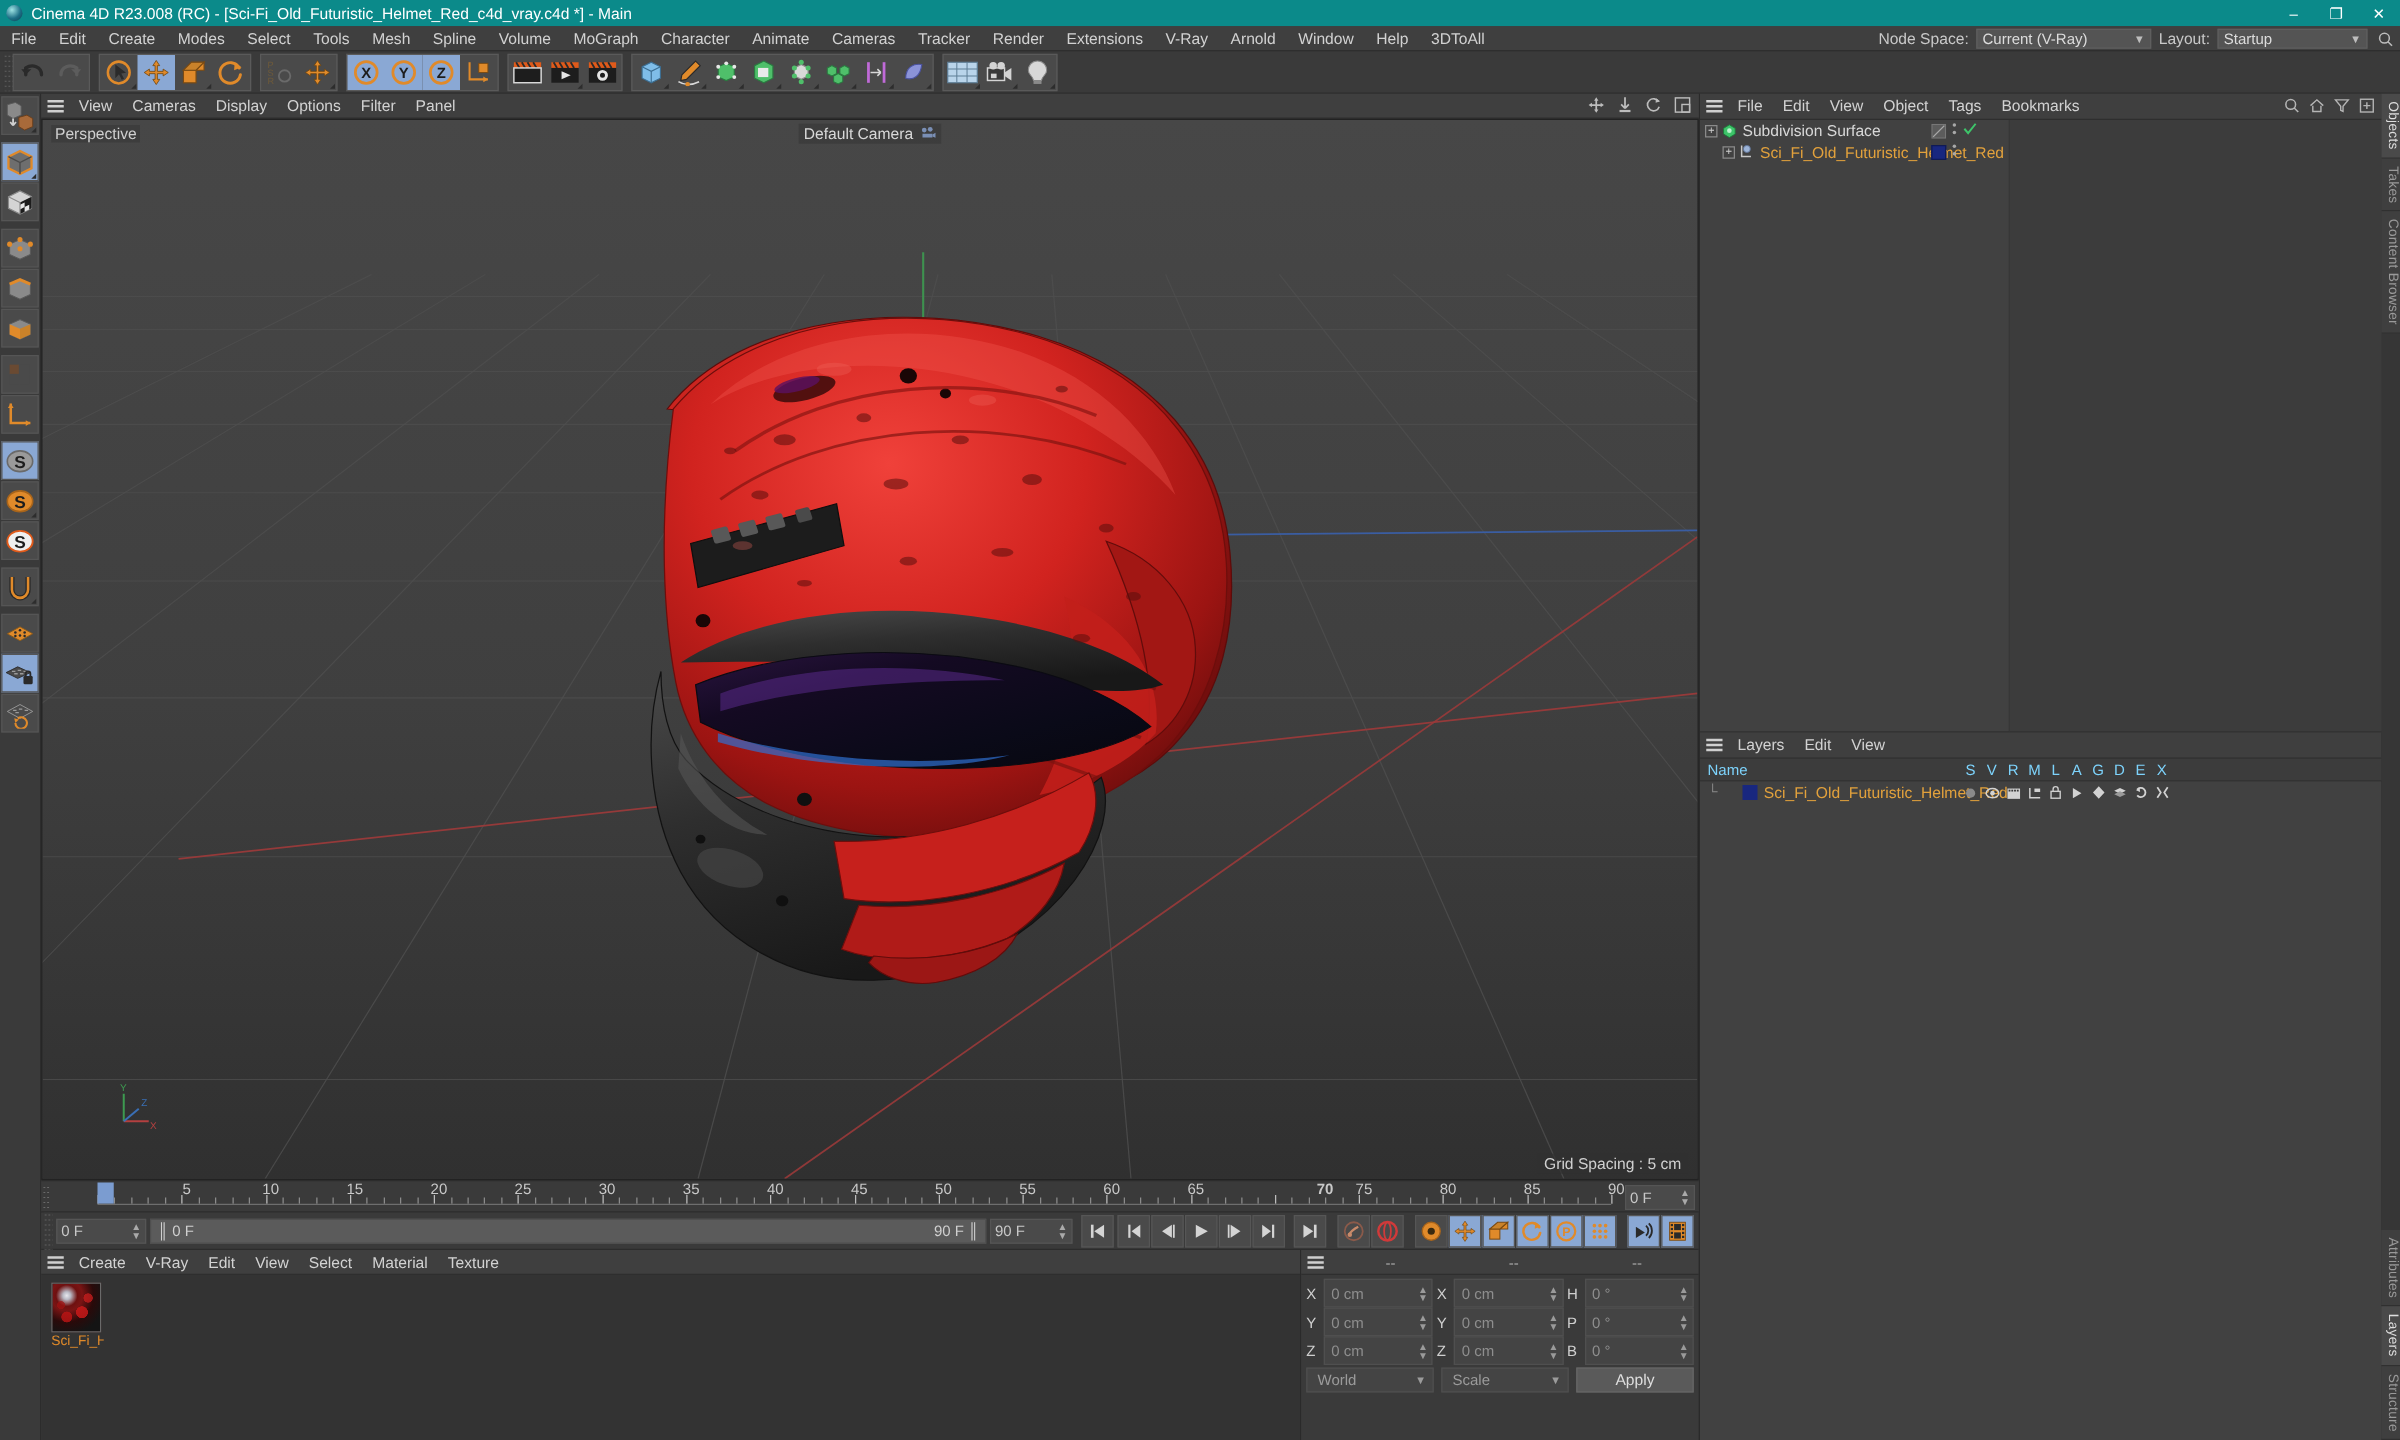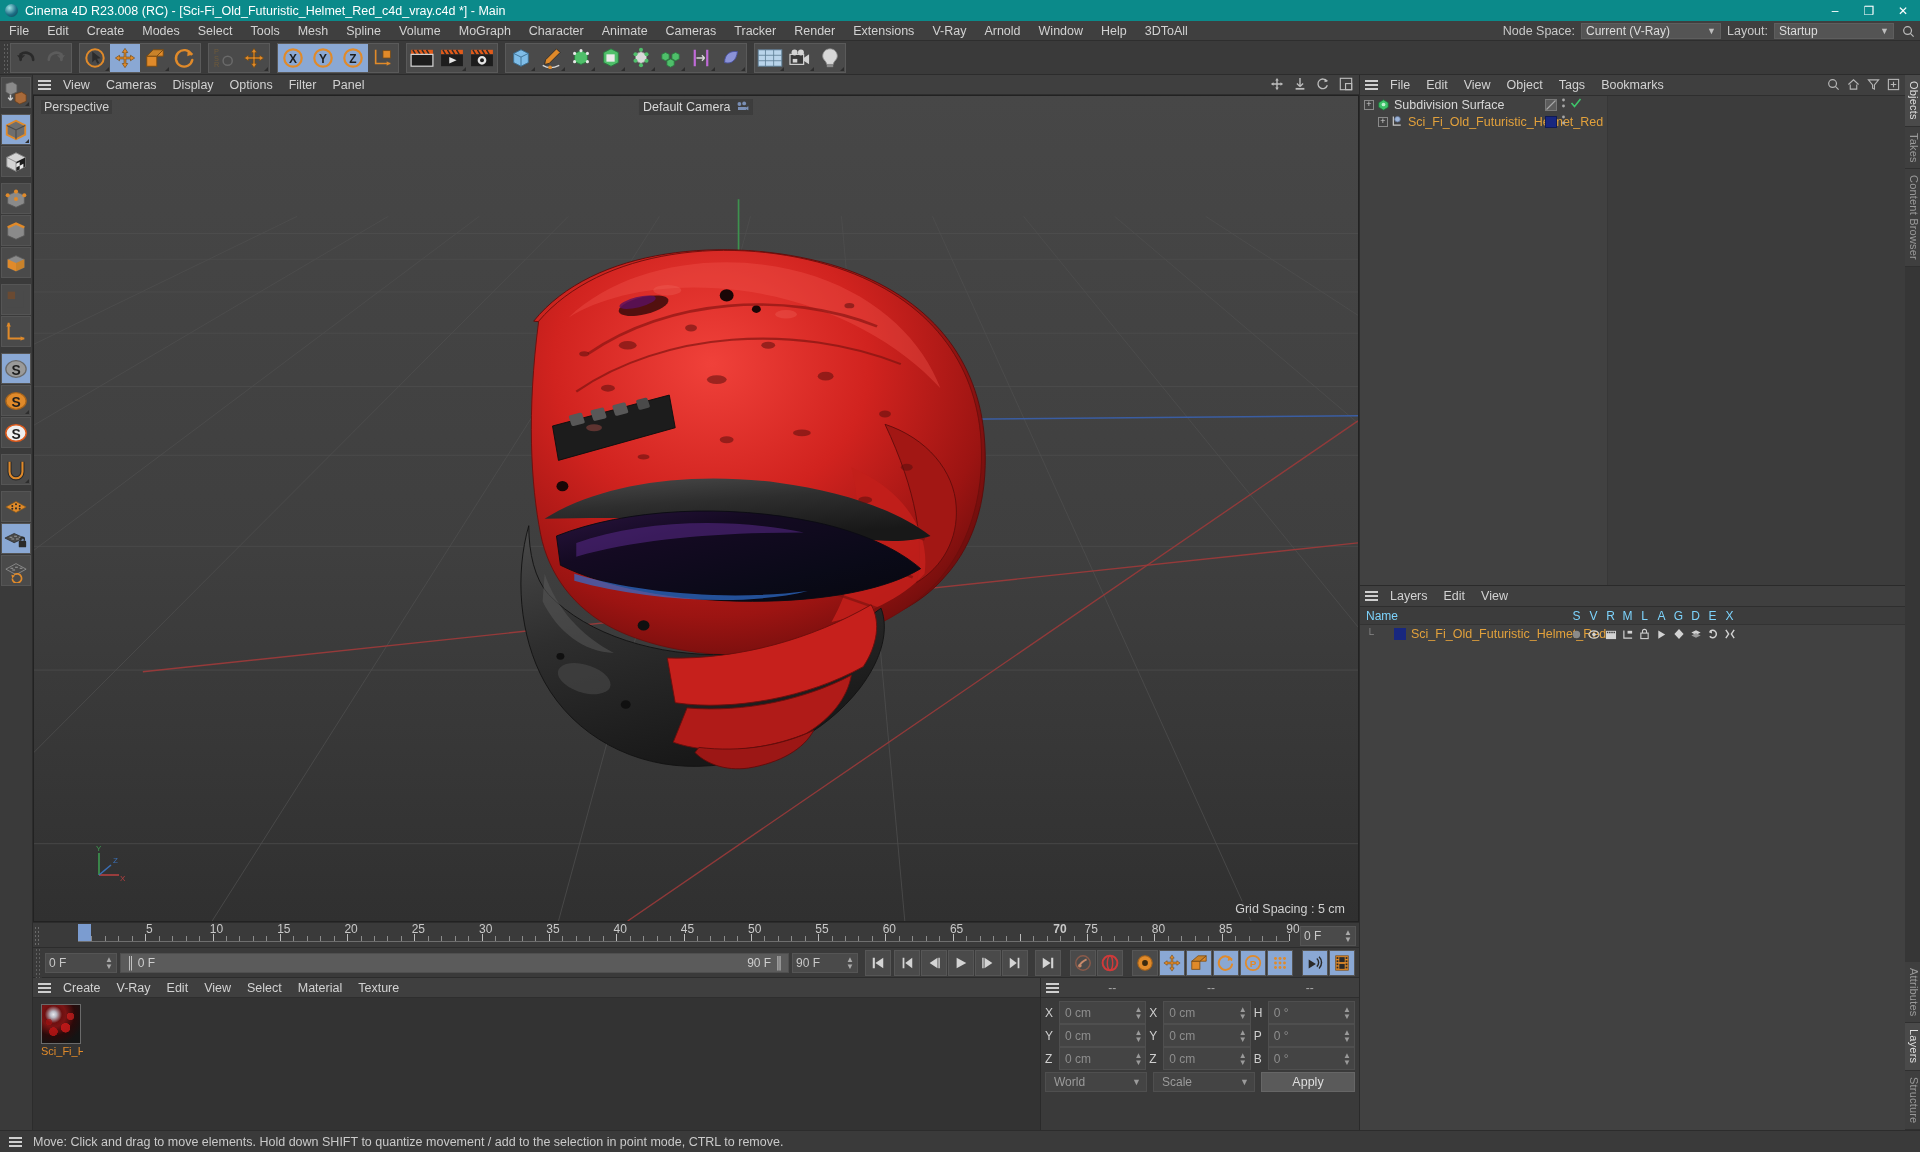--- a/index.html
+++ b/index.html
@@ -1422,21 +1422,13 @@
       <div class="vtab on">Objects</div>
       <div class="vtab">Takes</div>
       <div class="vtab">Content Browser</div>
       <div class="vtab spacer"></div>
       <div class="vtab">Attributes</div>
       <div class="vtab on">Layers</div>
       <div class="vtab">Structure</div>
     </div>
   </div>
 
-  <div class="statusbar">
-    <div class="hamb">
-        <i></i>
-        <i></i>
-        <i></i>
-      </div>
-    <span>Move: Click and drag to move elements. Hold down SHIFT to quantize movement / add to the selection in point mode, CTRL to remove.</span>
-  </div>
 </div>
 
 </body></html>

